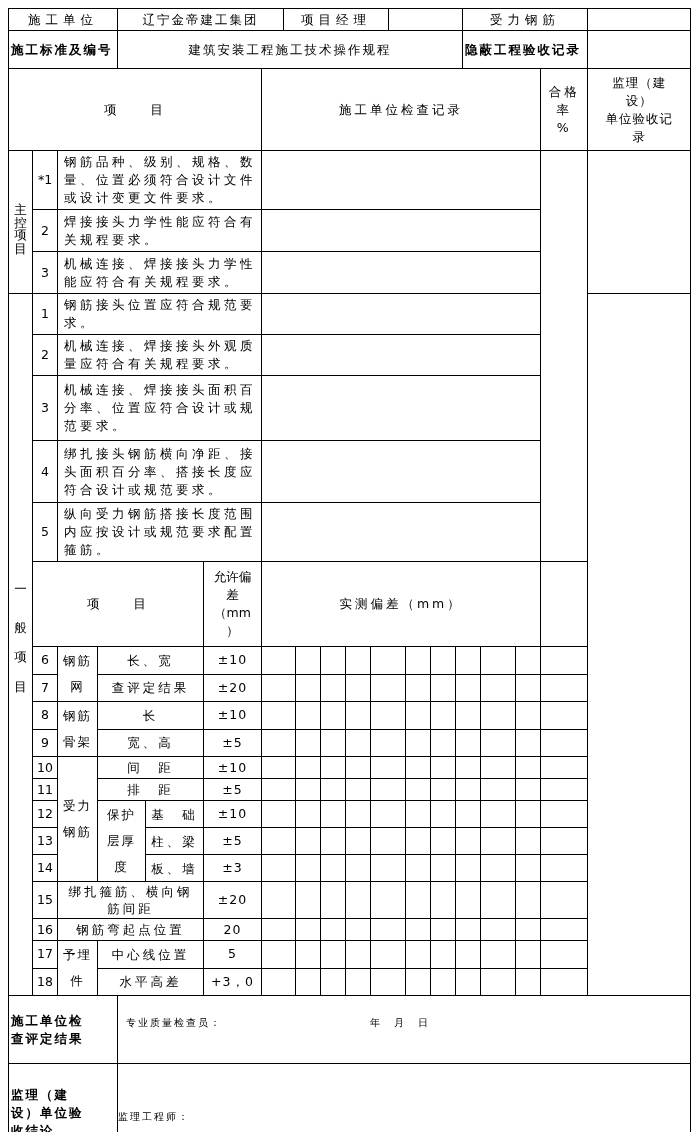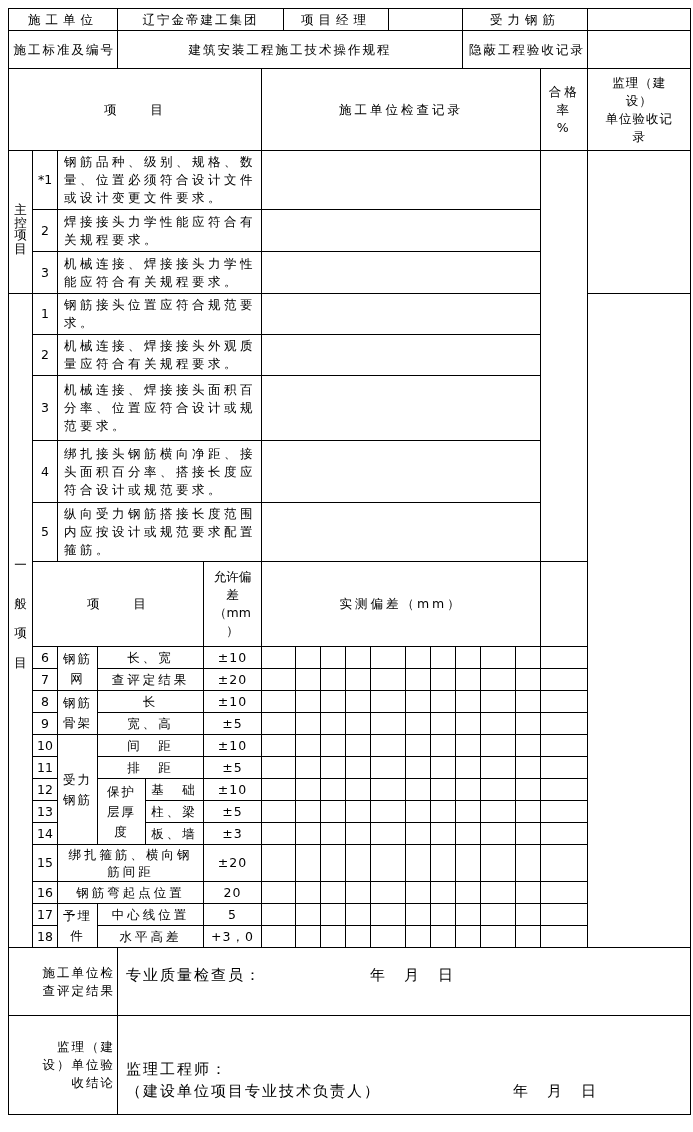--- a/index.html
+++ b/index.html
@@ -4,32 +4,32 @@
 <style>
   html,body{margin:0;padding:0;background:#ffffff;}
   body{width:693px;height:1132px;font-family:"DejaVu Sans",sans-serif;color:#000;}
   .sheet{position:relative;padding:8px 0 0 8px;}
   table{border-collapse:collapse;table-layout:fixed;width:682px;}
   table.band-b,table.band-c{margin-top:-1px;}
   td{border:1px solid #000;padding:0 2px;font-size:12.5px;vertical-align:middle;overflow:hidden;line-height:18px;}
   .c{text-align:center;}
   .pre{white-space:pre-line;}
   .lbl{letter-spacing:5px;text-align:center;}
-  .lbl2{letter-spacing:2px;text-align:right;}
+  .lbl2{letter-spacing:2px;text-align:left;font-weight:bold;}
   .val{letter-spacing:2px;text-align:center;}
   .hdr{letter-spacing:3px;text-align:center;}
   .item-text{letter-spacing:3.5px;line-height:18px;padding:2px 4px 2px 6px;text-align:left;}
   .vert{writing-mode:vertical-lr;text-orientation:upright;letter-spacing:14px;display:inline-block;}
   .vert2{letter-spacing:30px;}
   .fill{background:#fff;}
-  .grp{letter-spacing:2px;text-align:center;line-height:20px;padding:1px 2px;}
+  .grp{letter-spacing:2px;text-align:center;line-height:26px;padding:1px 2px;}
   .devitem{letter-spacing:3px;text-align:center;line-height:17px;padding:1px 3px;}
   .allowv{text-align:center;letter-spacing:1px;}
   .sig-cell{position:relative;padding:0;}
-  .sig-cell span{position:absolute;letter-spacing:2px;font-size:15px;white-space:nowrap;}
+  .sig-cell span{position:absolute;letter-spacing:2px;font-size:10px;white-space:nowrap;}
 </style>
 </head>
 <body>
 
 <div class="sheet">
 
   <table class="band-a">
     <colgroup>
       <col style="width:109px">
         <col style="width:166px">
@@ -377,21 +377,21 @@
       <td class="sig-cell">
         <span style="left:8px;top:18px">专业质量检查员：</span>
         <span style="left:252px;top:18px">年　月　日</span>
       </td>
     </tr>
     <tr style="height:99px">
       <td class="lbl2 pre">监理（建
 设）单位验
 收结论</td>
       <td class="sig-cell">
-        <span style="left:8px;top:44px">监理工程师：</span>
+        <span style="left:0;top:44px">监理工程师：</span>
         <span style="left:8px;top:66px">（建设单位项目专业技术负责人）</span>
         <span style="left:395px;top:66px">年　月　日</span>
       </td>
     </tr>
   </tbody>
     </table>
 
 </div>
 
 </body></html>

